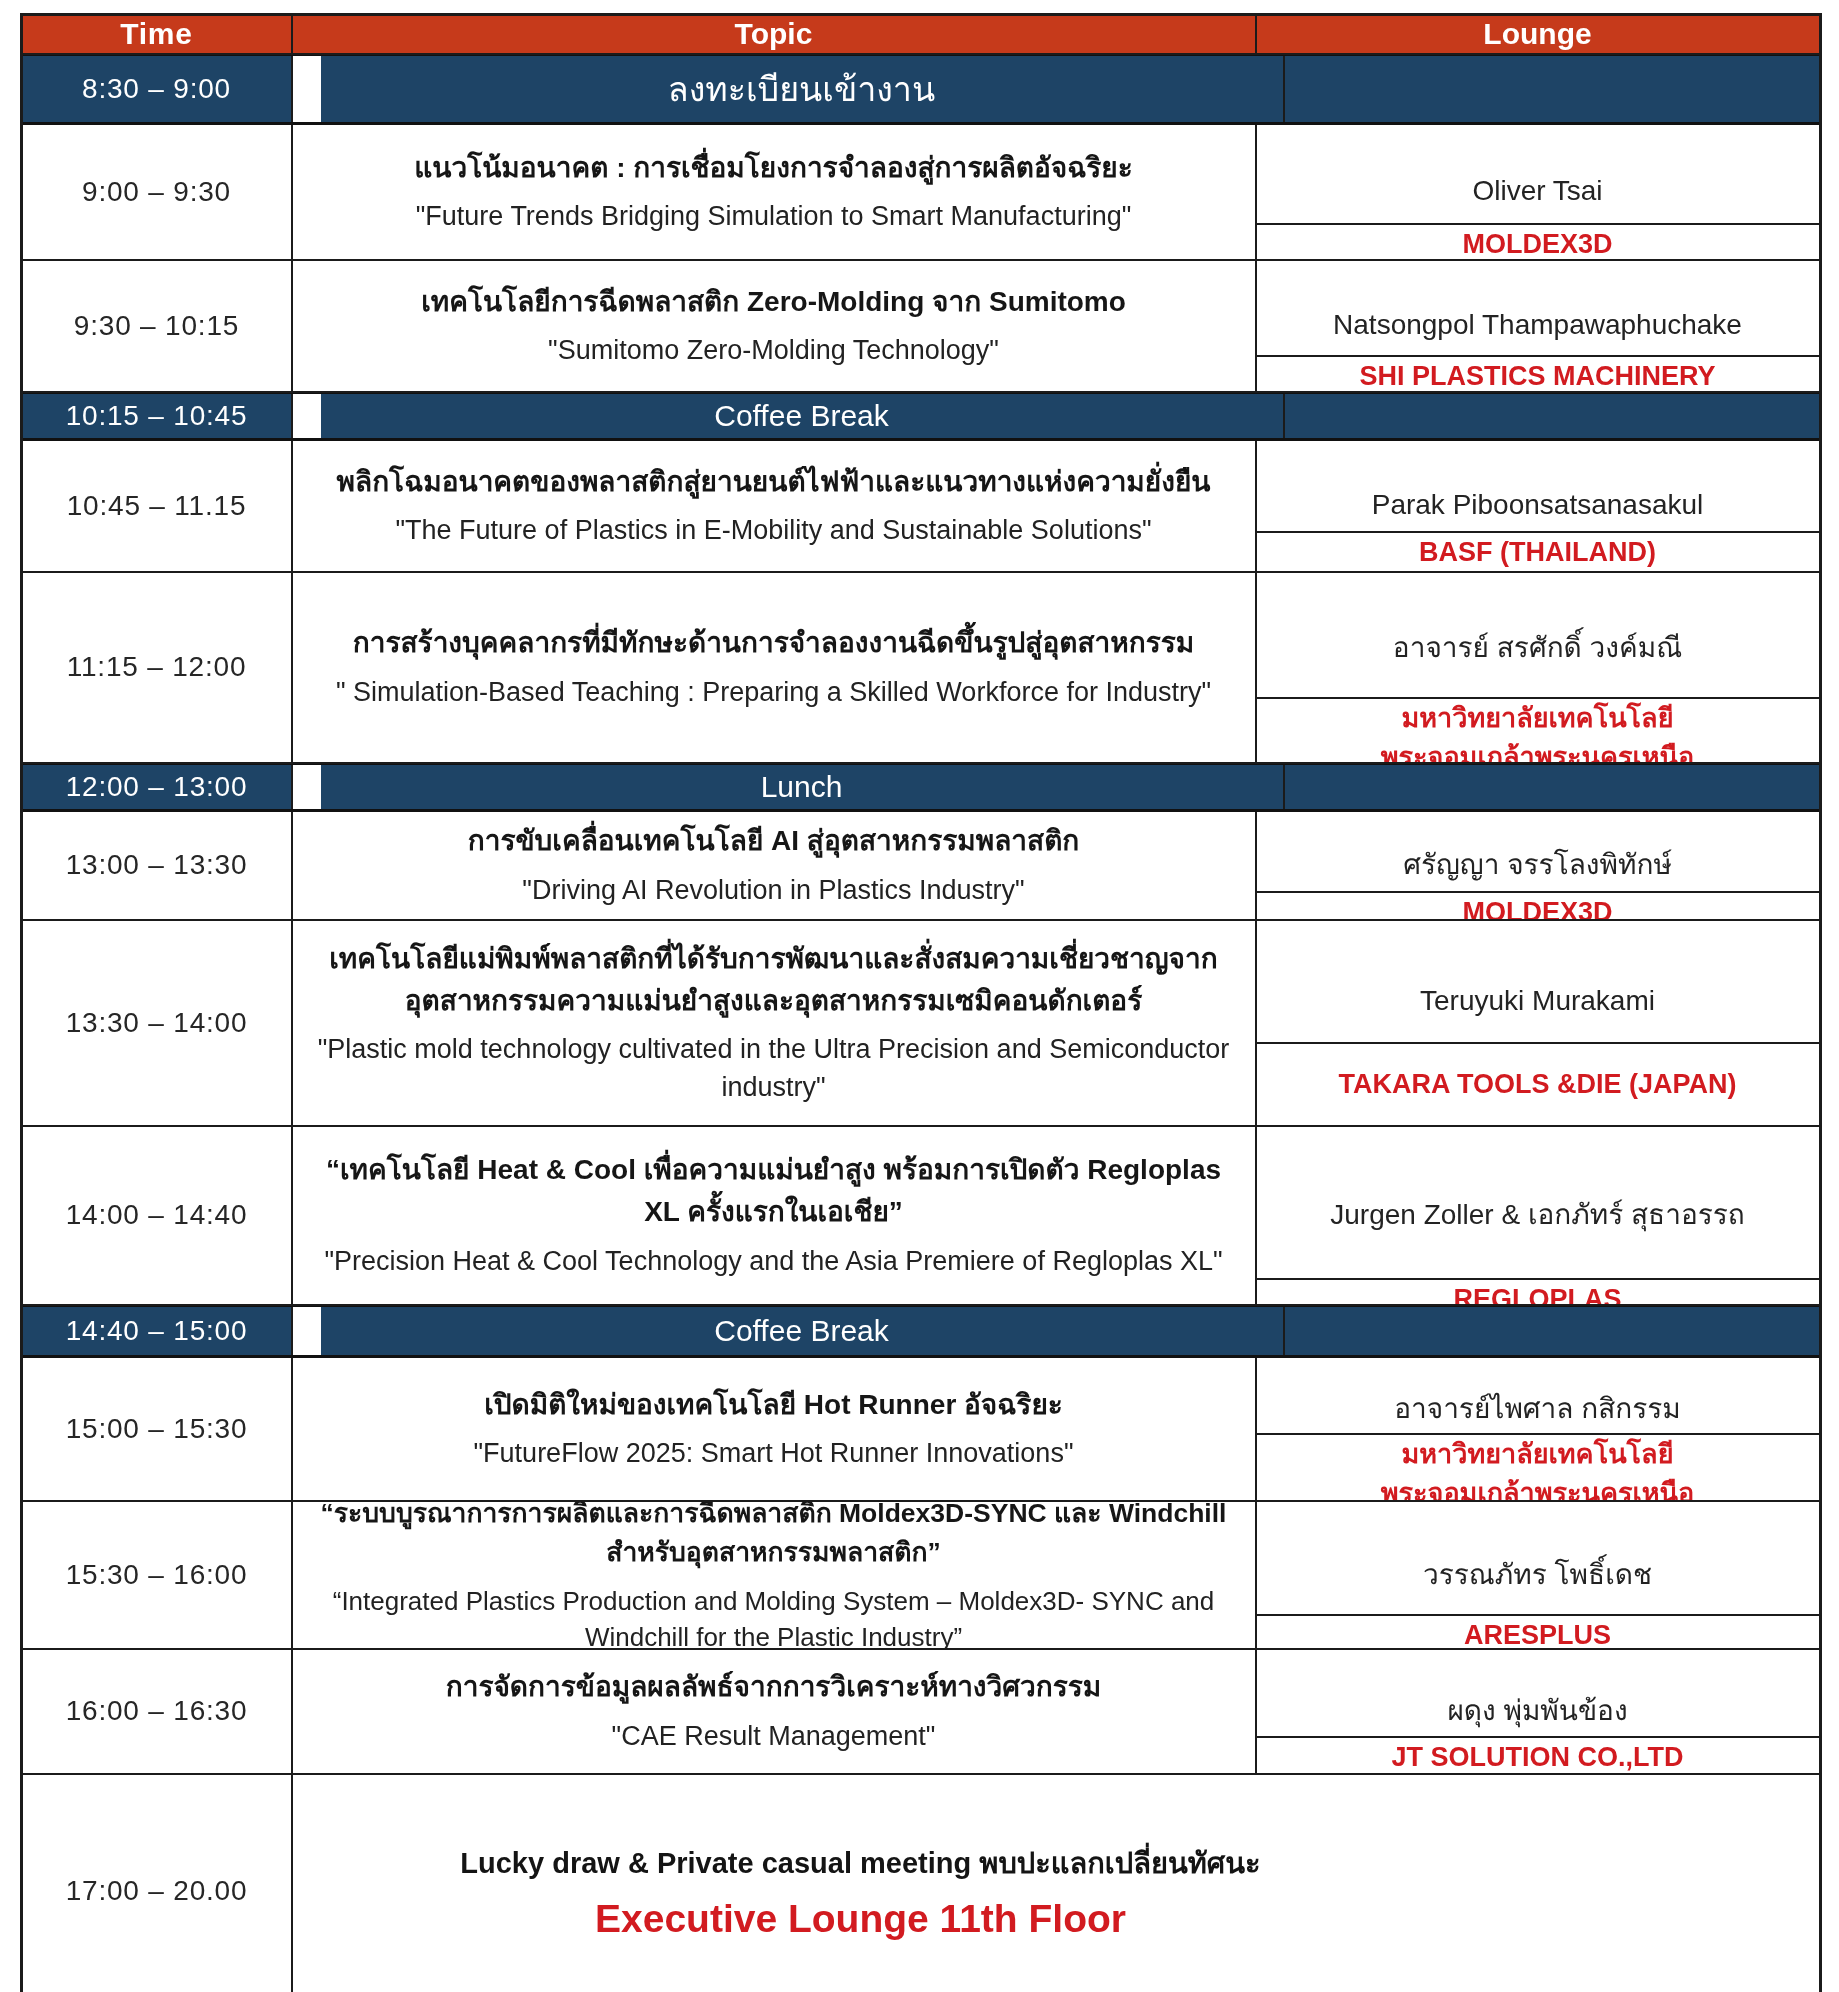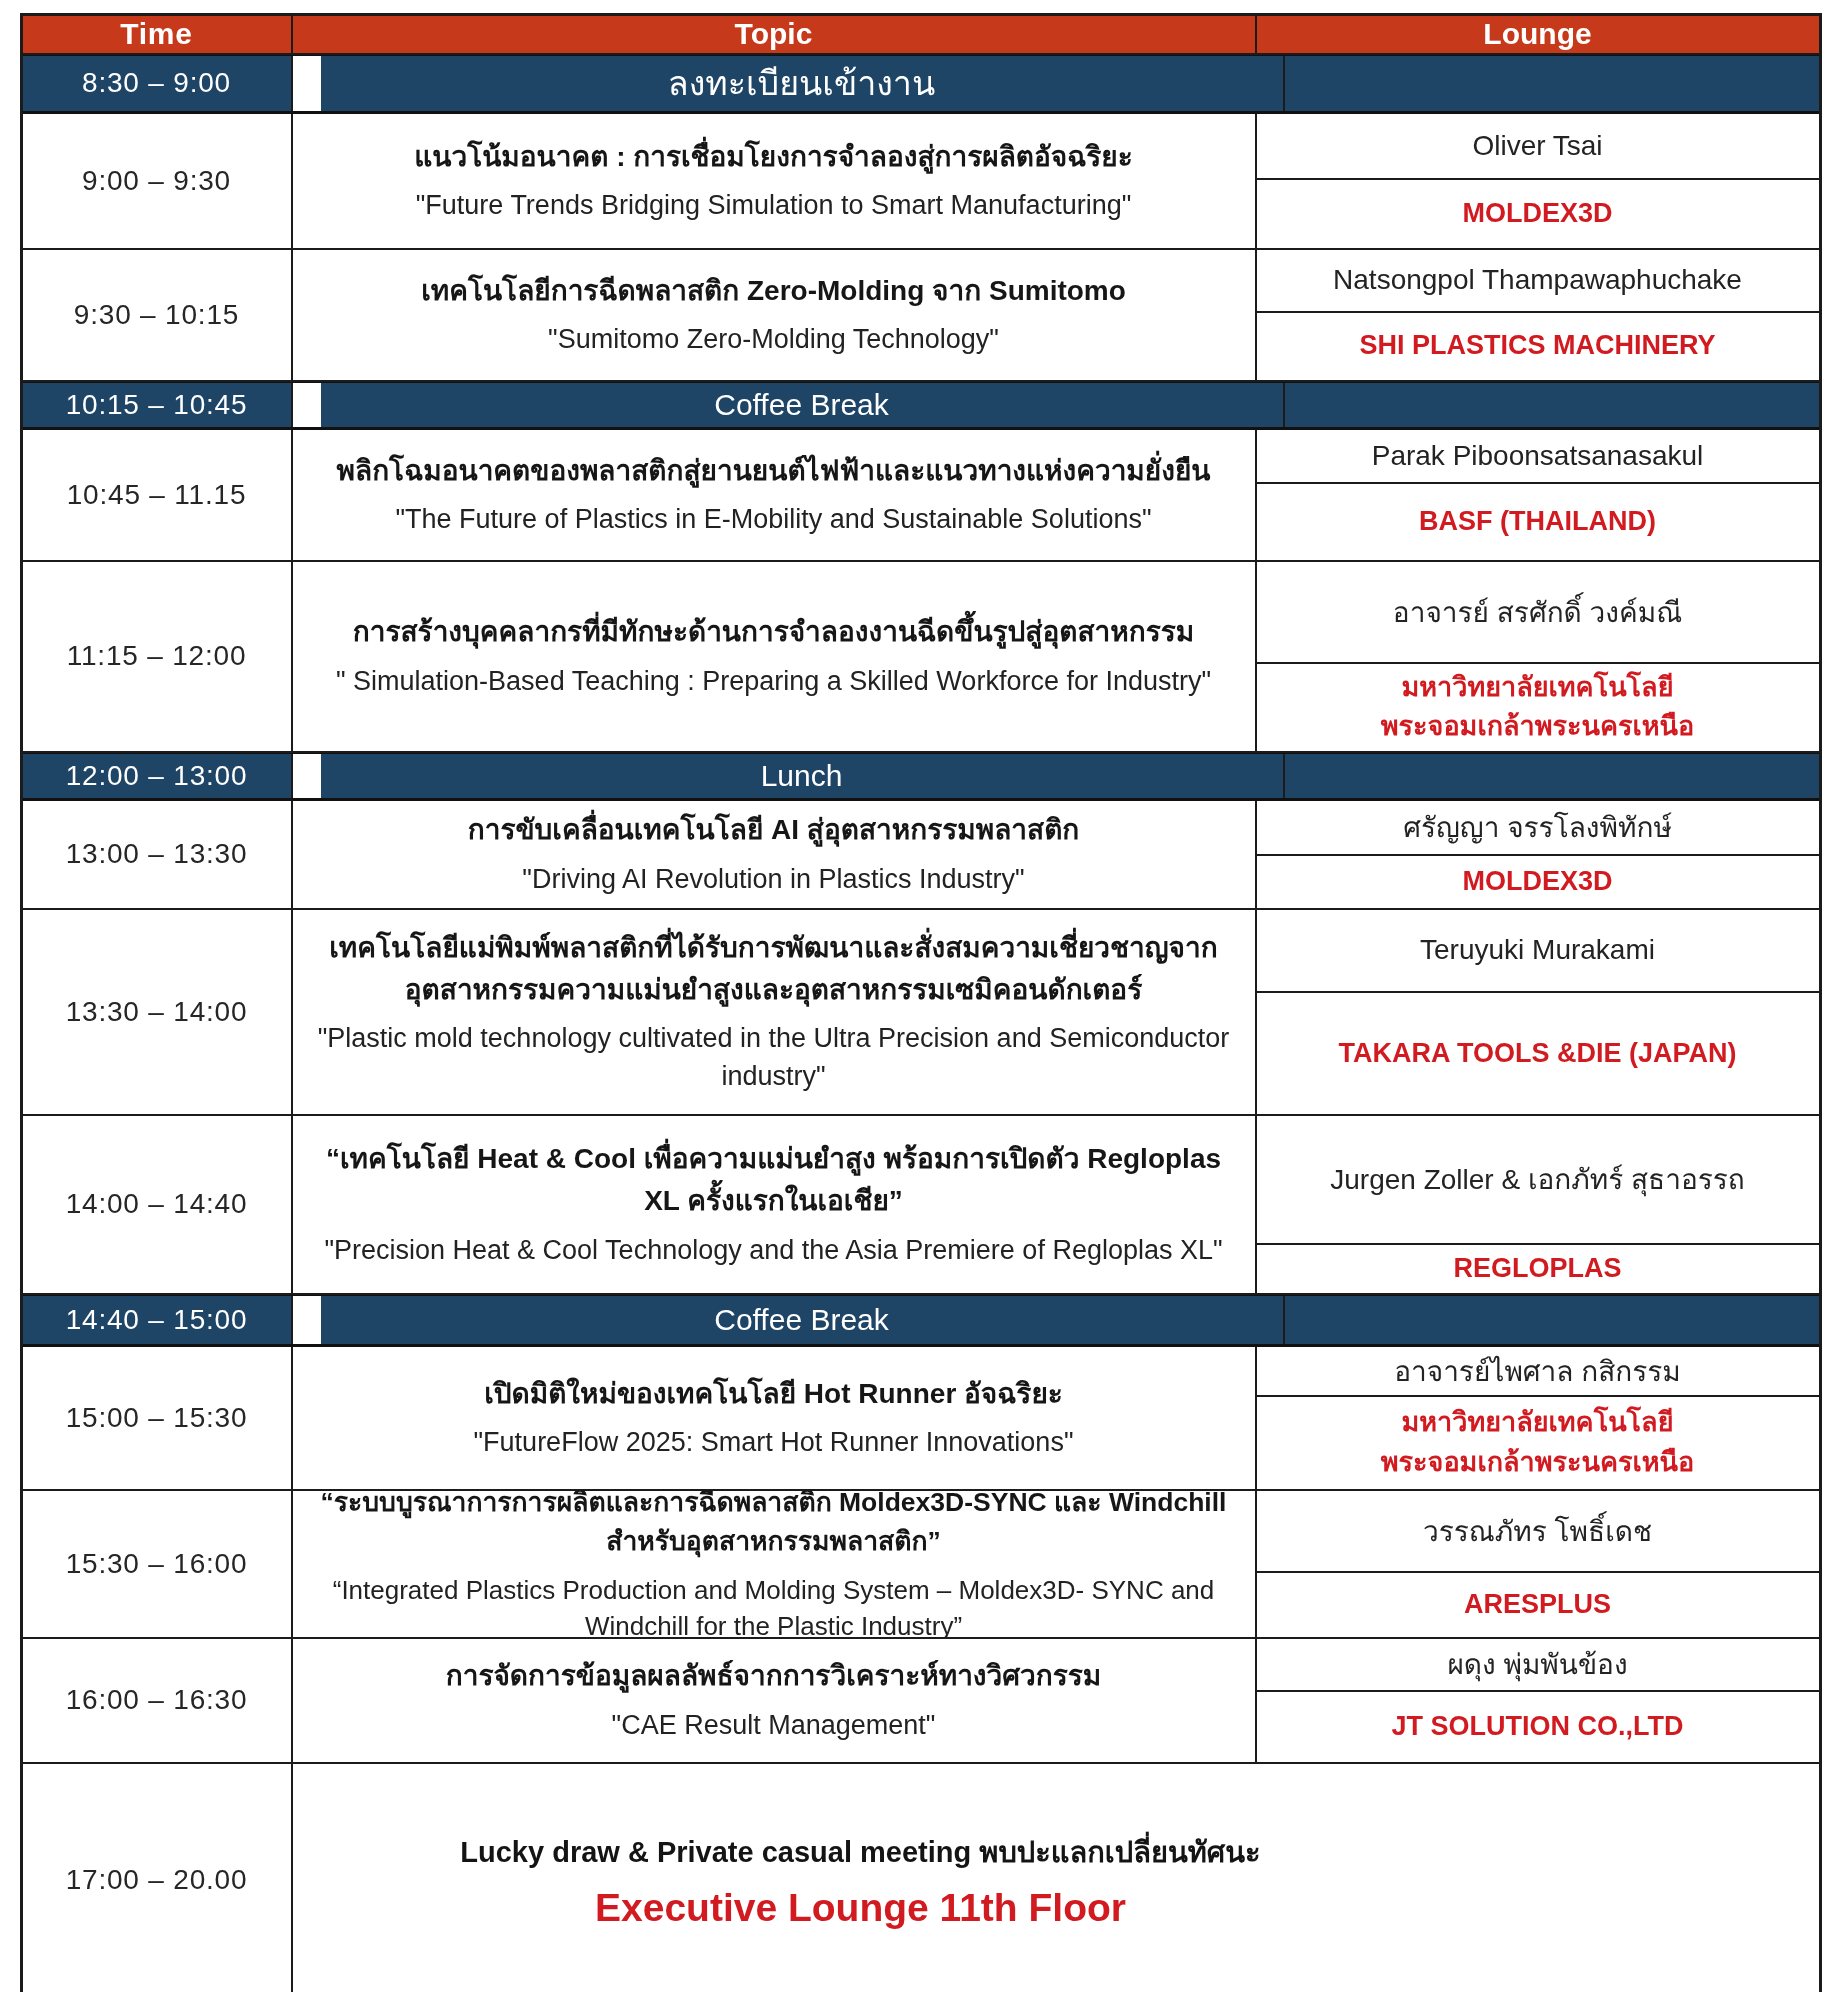--- a/index.html
+++ b/index.html
@@ -32,21 +32,21 @@
     padding:4.7px 23px;gap:9.3px;text-align:center;
   }
   .c.speaker{
     flex:1 1 auto;
     display:flex;flex-direction:column;align-items:stretch;justify-content:center;
   }
   .c.speaker.split{padding:0;}
   .sp-name{
     display:flex;align-items:center;justify-content:center;
     border-bottom:2.3px solid #1b1b1b;
-    font-size:28px;color:#232323;text-align:center;padding:0 11px;
+    font-size:28px;color:#232323;text-align:center;padding:0 11px;margin-top:40px;
   }
   .sp-co{
     flex:1 1 auto;display:flex;align-items:center;justify-content:center;
     font-weight:bold;color:#d21b20;font-size:27px;text-align:center;
     line-height:1.45;padding:0 11px;
   }
   .pre{white-space:pre-line;}
   .th-line{font-weight:bold;font-size:28px;color:#161616;line-height:1.5;}
   .en-line{font-size:27px;color:#222;line-height:1.4;}
   
@@ -75,21 +75,21 @@
 <body>
 
 <div class="schedule">
 
   <div class="row header" style="height:39px">
     <div class="c time">Time</div>
     <div class="c topic">Topic</div>
     <div class="c speaker">Lounge</div>
   </div>
 
-  <div class="row break" style="height:59px">
+  <div class="row break" style="height:70px">
     <div class="c time">8:30 – 9:00</div>
     <div class="c topic">
         <span class="reg-label">ลงทะเบียนเข้างาน</span>
       </div>
     <div class="c speaker"></div>
   </div>
 
   <div class="row" style="height:136px">
     <div class="c time">9:00 – 9:30</div>
     <div class="c topic">

